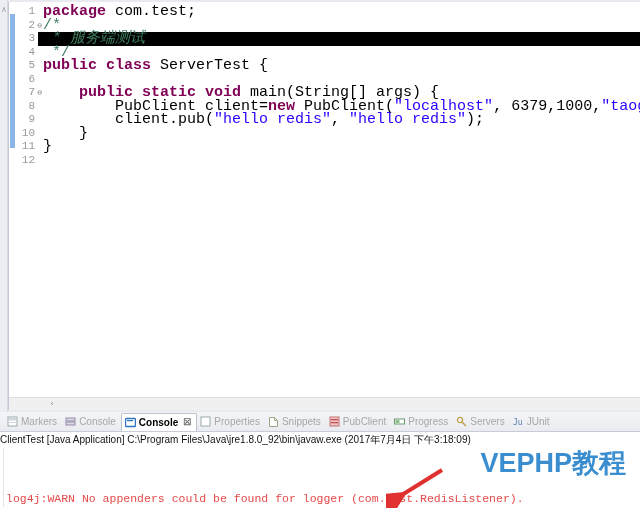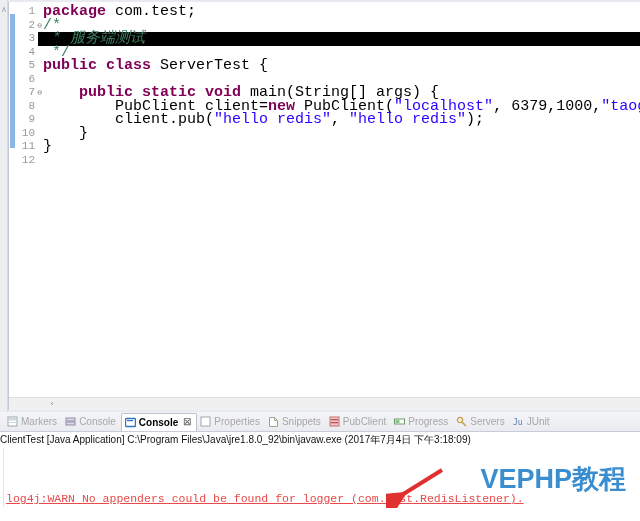--- a/index.html
+++ b/index.html
@@ -197,35 +197,35 @@
   .console-out {
     position: relative;
     padding-left: 6px;
     font-family: "Liberation Mono", monospace;
     font-size: 11.5px;
     line-height: 14.8px;
     background: #ffffff;
     white-space: pre;
     overflow: hidden;
   }
-  .cline.err { color: #e64a4a; text-decoration: underline; }
+  .cline.err { color: #e64a4a; }
 
   
   .console-strip {
     position: absolute;
     left: 0; top: 0; bottom: 0;
     width: 4px;
     background: #ffffff;
     border-right: 1px solid #e5e5e5;
   }
 
   
   .watermark {
     position: absolute;
-    right: 14px; bottom: 24px;
+    right: 14px; bottom: 40px;
     font-size: 27px;
     font-weight: bold;
     color: #3a8ed0;
     letter-spacing: 0px;
     font-family: "Liberation Sans", sans-serif;
     pointer-events: none;
   }
   .arrow {
     position: absolute;
     left: 386px; top: 466px;

